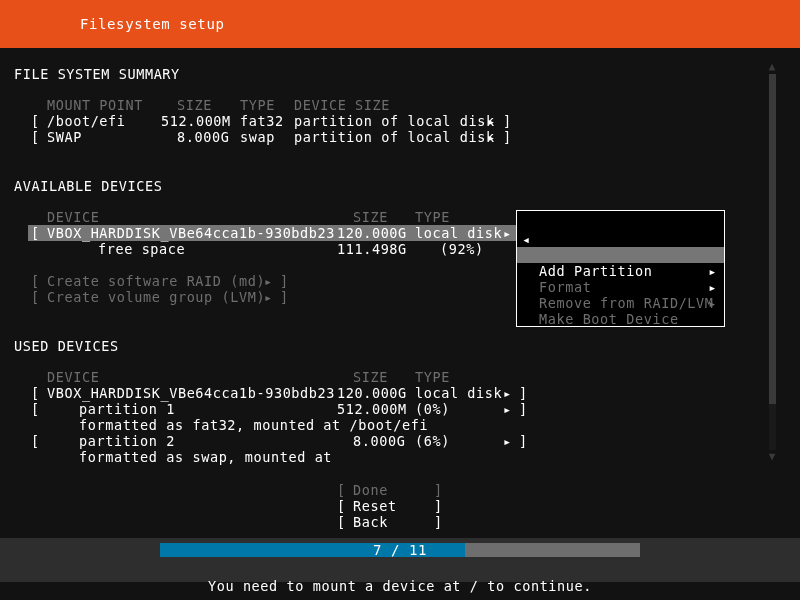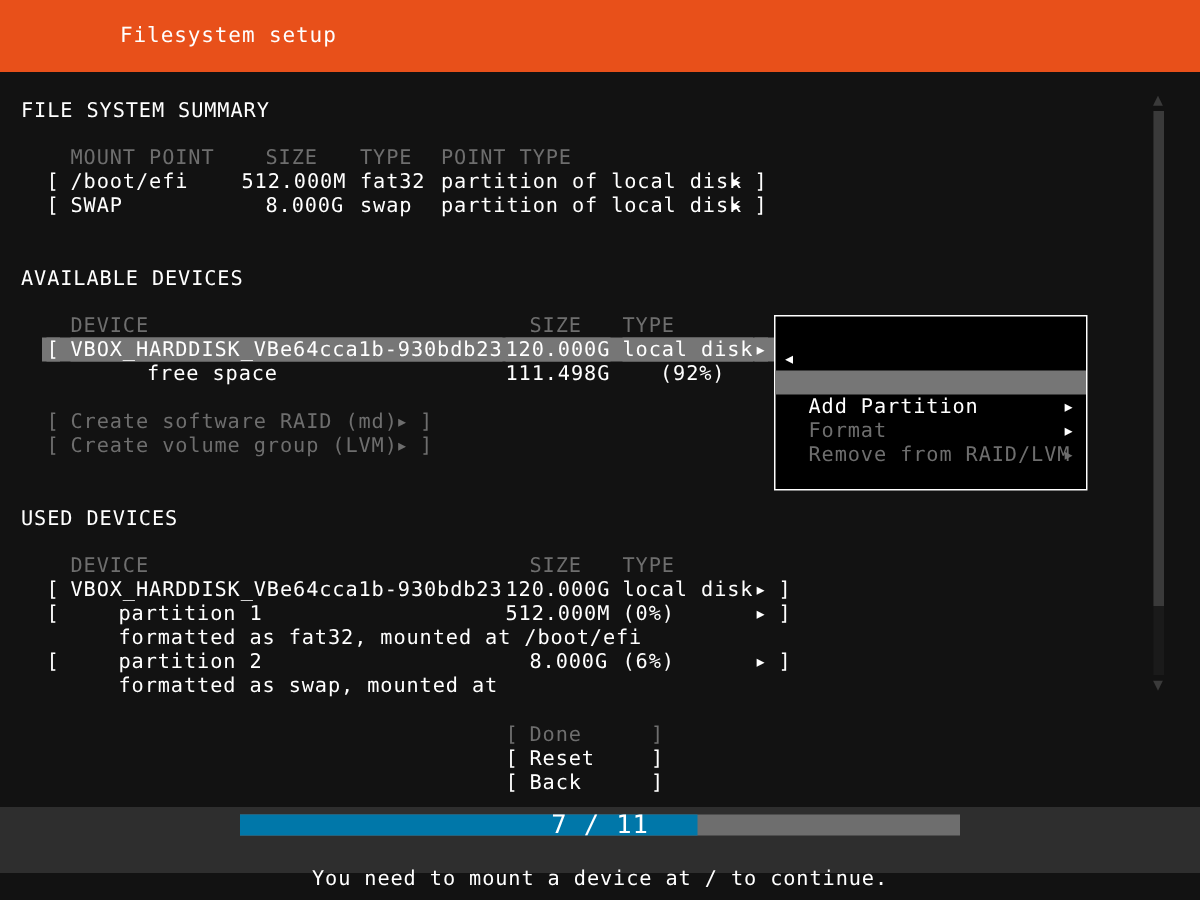--- a/index.html
+++ b/index.html
@@ -81,21 +81,21 @@
   #pbar-outer {
     position:absolute; left:160px; top:543px; width:480px; height:14px;
     background:#6e6e6e;
   }
   #pbar-fill {
     position:absolute; left:0; top:0; height:14px; width:305px;
     background:#0077a9;
   }
   #pbar-label {
     position:absolute; left:0; top:0; width:480px; height:26px;
-    text-align:center; font-size:17px; line-height:14px;
+    text-align:center; font-size:14px; line-height:14px;
     color:#ffffff; letter-spacing:0.6px;
   }
   #foot-msg {
     position:absolute; left:0; top:578px; width:800px;
     text-align:center; font-size:13.5px; line-height:16px;
     color:#ffffff; letter-spacing:0.6px; white-space:pre;
   }
   #footbottom {
     position:absolute; left:0; top:582px; width:800px; height:18px;
     background:#121212;
@@ -108,21 +108,21 @@
 
   <div id="header">
     <div id="header-title">Filesystem setup</div>
   </div>
 
   <div class="row" style="left:14px; top:66px;">FILE SYSTEM SUMMARY</div>
 
   <div class="row hdrcol" style="left:47px; top:97px;">MOUNT POINT</div>
   <div class="row hdrcol" style="left:177px; top:97px;">SIZE</div>
   <div class="row hdrcol" style="left:240px; top:97px;">TYPE</div>
-  <div class="row hdrcol" style="left:294px; top:97px;">POINT TYPE</div>
+  <div class="row hdrcol" style="left:294px; top:97px;">DEVICE SIZE</div>
 
   <div>
     <div class="row" style="left:31px; top:113px;">[</div>
     <div class="row" style="left:47px; top:113px;">/boot/efi</div>
     <div class="row" style="left:161px; top:113px;">512.000M</div>
     <div class="row" style="left:240px; top:113px;">fat32</div>
     <div class="row" style="left:294px; top:113px;">partition of local disk</div>
     <div class="row" style="left:487px; top:113px;">▸</div>
     <div class="row" style="left:503px; top:113px;">]</div>
   </div>
@@ -239,20 +239,24 @@
       <span class="arw">▸</span>
     </div>
     <div class="mrow mdim" style="top:52px;">
       <span class="lbl">Format</span>
       <span class="arw">▸</span>
     </div>
     <div class="mrow mdim" style="top:68px;">
       <span class="lbl">Remove from RAID/LVM</span>
       <span class="arw"></span>
     </div>
+    <div class="mrow mdim" style="top:84px;">
+      <span class="lbl">Make Boot Device</span>
+      <span class="arw"></span>
+    </div>
   </div>
 
   <div id="sbar">
     <div id="sb-up">▲</div>
     <div id="sb-track"></div>
     <div id="sb-thumb"></div>
     <div id="sb-down">▼</div>
   </div>
 
   <div id="footband"></div>

